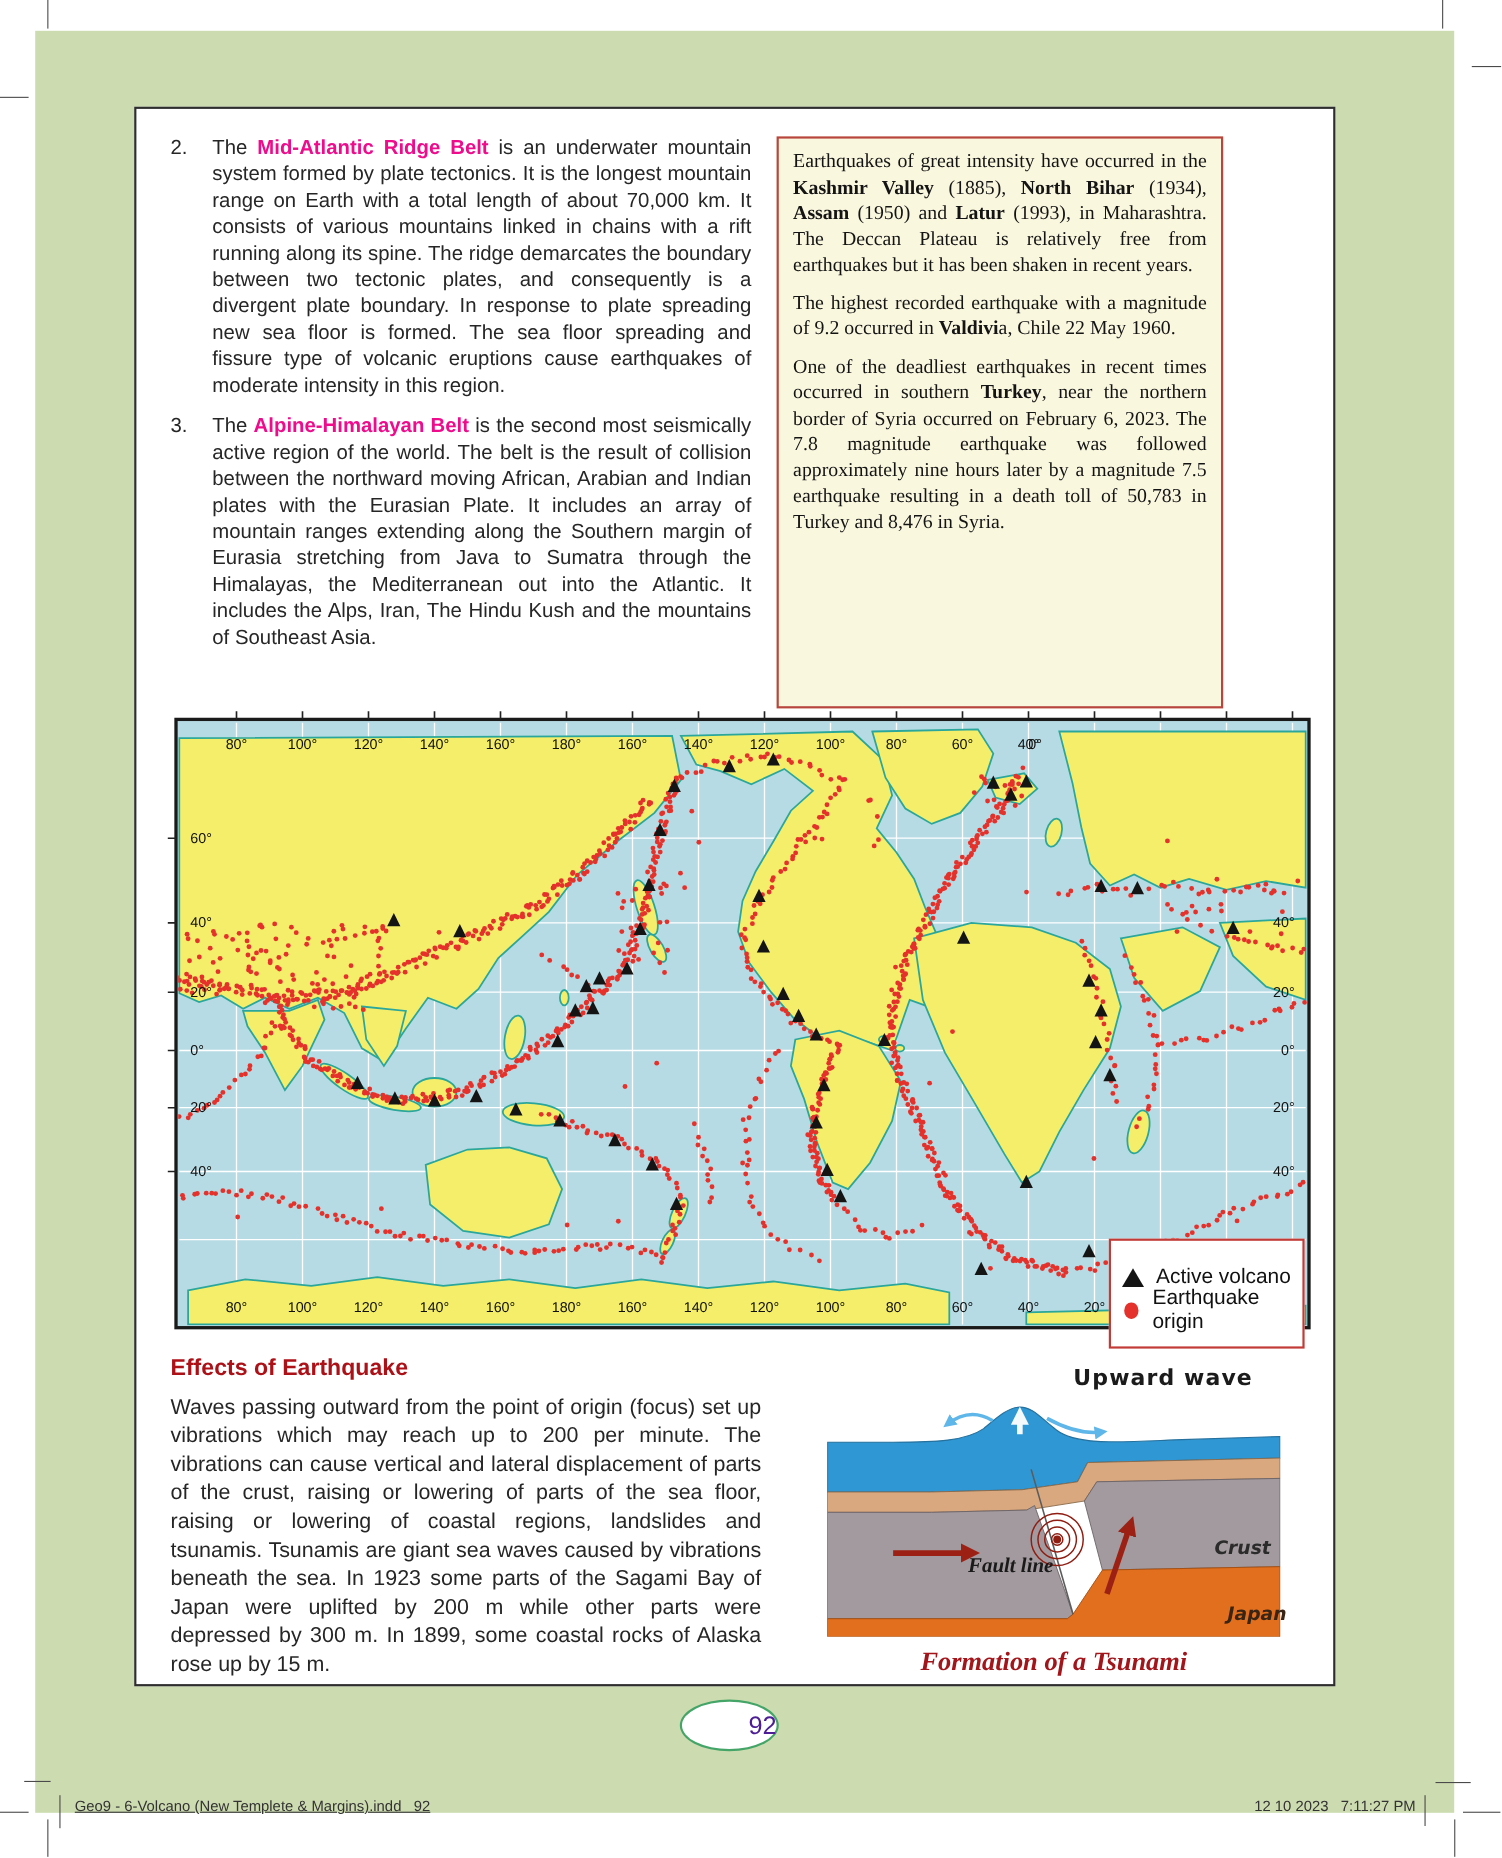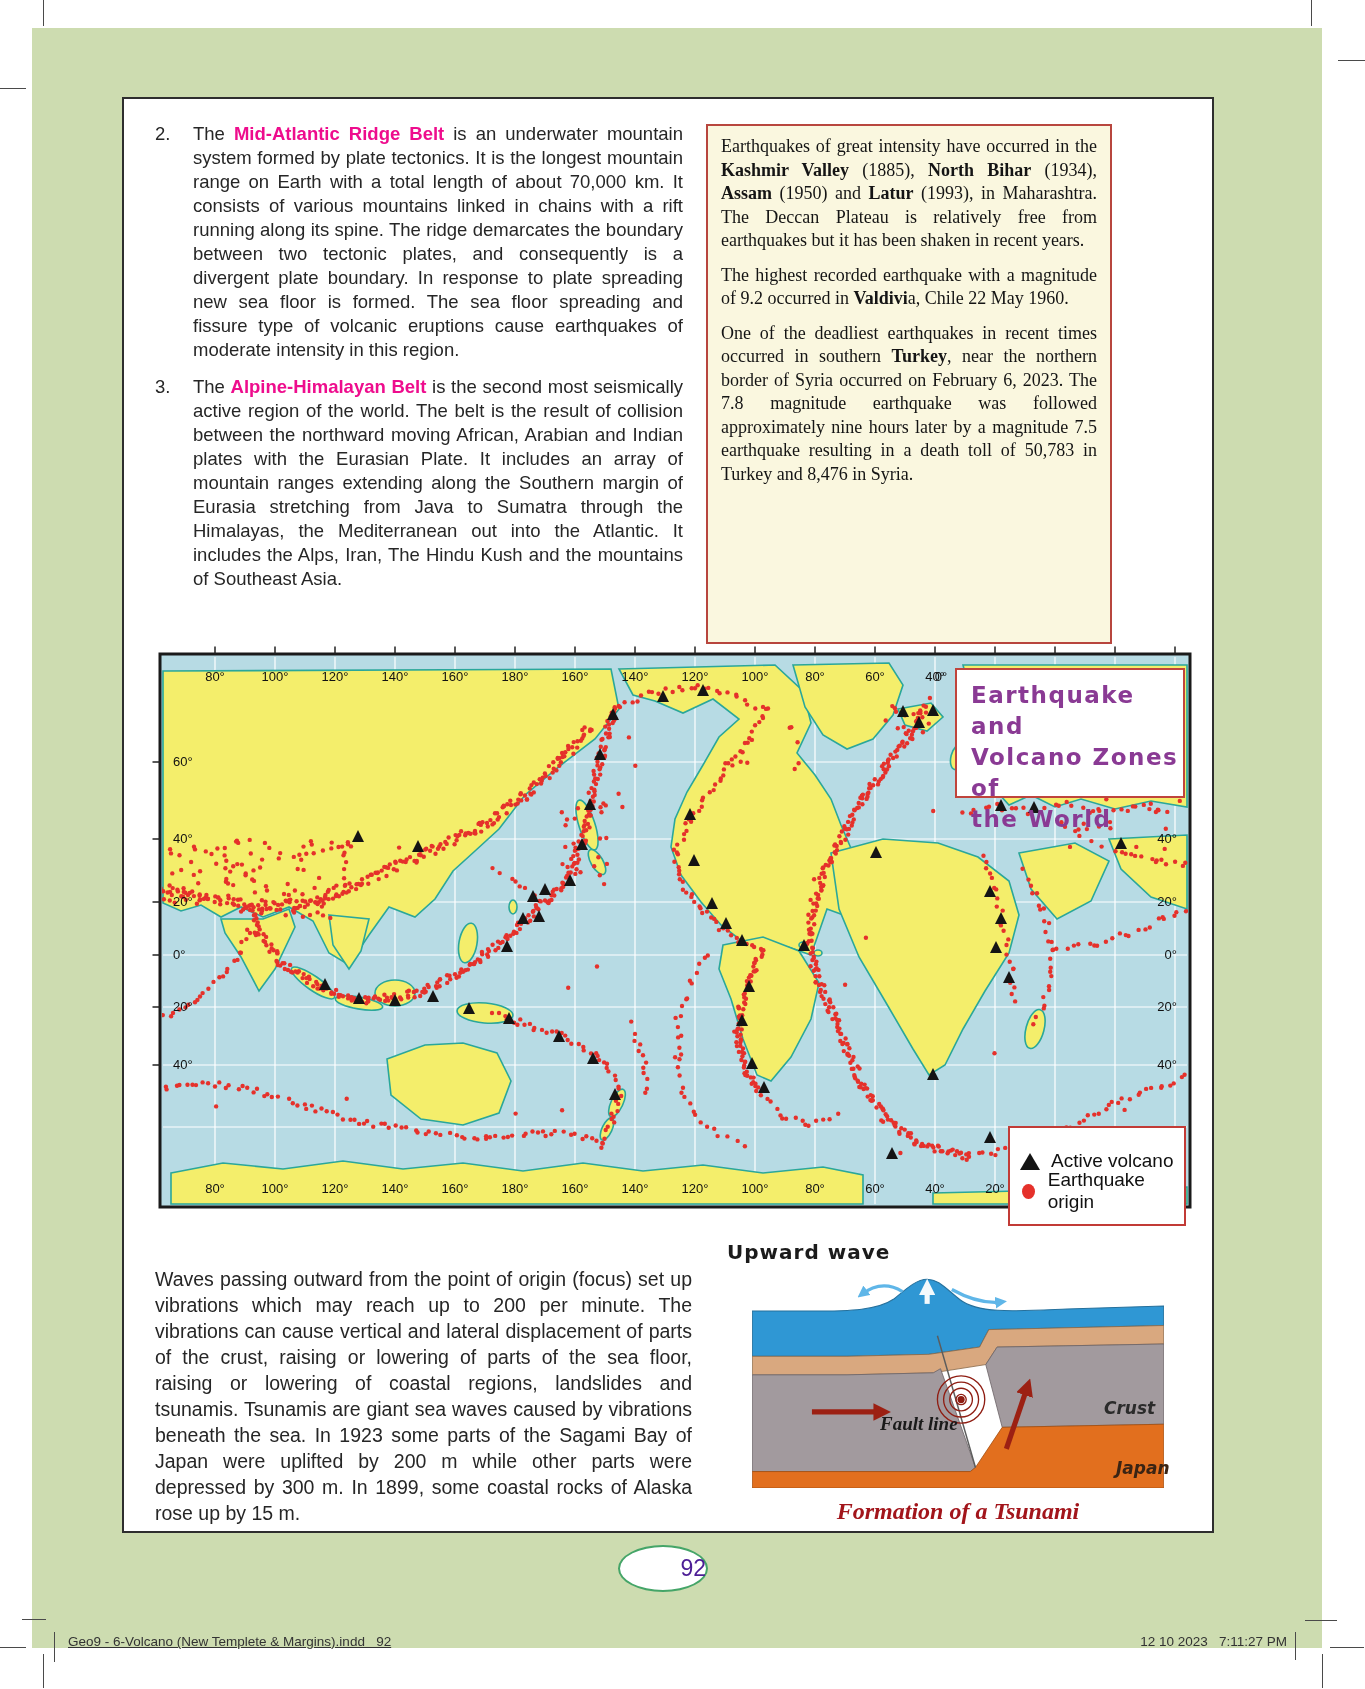--- a/index.html
+++ b/index.html
@@ -39,21 +39,21 @@
             border-bottom:17px solid #141414;}
   .dot-icon{width:15px;height:15px;border-radius:50%;background:#e5312b;margin:0 2px;}
 
   
   .effects-heading{position:absolute;left:155px;top:1232px;width:540px;
                    font-size:21px;font-weight:bold;color:#ad1118;}
   .effects-para{position:absolute;left:155px;top:1266px;width:537px;
                 font-size:19.5px;line-height:26px;color:#262626;text-align:justify;}
 
   
-  .upward-label{position:absolute;left:727px;top:1240px;width:412px;text-align:left;
+  .upward-label{position:absolute;left:727px;top:1240px;width:412px;text-align:right;
                 font-family:"DejaVu Sans",sans-serif;font-weight:bold;font-size:20px;
                 letter-spacing:1px;color:#1b1b1b;}
   .tsunami-fig{position:absolute;left:752px;top:1272px;width:359px;height:216px;background:#fff;}
   .fault-label{position:absolute;left:128px;top:141px;font-family:"Liberation Serif",serif;
                font-weight:bold;font-style:italic;font-size:19px;color:#1a1a1a;}
   .crust-label{position:absolute;left:352px;top:126px;font-family:"DejaVu Sans",sans-serif;
                font-style:italic;font-weight:bold;font-size:17px;color:#2b2b2b;}
   .mantle-label{position:absolute;left:364px;top:186px;font-family:"DejaVu Sans",sans-serif;
                 font-style:italic;font-weight:bold;font-size:17px;color:#3a2414;}
   .ts-caption{position:absolute;left:752px;top:1498px;width:412px;text-align:center;
@@ -1783,37 +1783,33 @@
             <text x="10" y="354">20°</text>
             <text x="10" y="412">40°</text>
             <text x="1014" y="186" text-anchor="end">40°</text>
             <text x="1014" y="249" text-anchor="end">20°</text>
             <text x="1014" y="302" text-anchor="end">0°</text>
             <text x="1014" y="354" text-anchor="end">20°</text>
             <text x="1014" y="412" text-anchor="end">40°</text>
           </g>
         </g>
       </svg>
-    <div class="map-title-box">
-      <div class="map-title-line">Earthquake and</div>
-      <div class="map-title-line">Volcano Zones of</div>
-      <div class="map-title-line">the World</div>
-    </div>
     <div class="map-legend">
       <div class="legend-row">
         <span class="tri-icon"></span>
         <span>Active volcano</span>
       </div>
       <div class="legend-row">
         <span class="dot-icon"></span>
         <span>Earthquake origin</span>
       </div>
     </div>
   </div>
 
+  <div class="effects-heading">Effects of Earthquake</div>
   <div class="effects-para">Waves passing outward from the point of origin (focus) set up vibrations which may reach up to 200 per minute. The vibrations can cause vertical and lateral displacement of parts of the crust, raising or lowering of parts of the sea floor, raising or lowering of coastal regions, landslides and tsunamis. Tsunamis are giant sea waves caused by vibrations beneath the sea. In 1923 some parts of the Sagami Bay of Japan were uplifted by 200 m while other parts were depressed by 300 m. In 1899, some coastal rocks of Alaska rose up by 15 m.</div>
 
   <div class="upward-label">Upward wave</div>
   <div class="tsunami-fig">
     <svg width="412" height="216" viewBox="0 0 400 210">
       <defs>
         <marker id="ah-red" viewBox="0 0 10 10" refX="6" refY="5" markerWidth="3.4" markerHeight="3.4" orient="auto-start-reverse">
           <path d="M0,0 L10,5 L0,10 z" fill="#9c2013"></path>
         </marker>
         <marker id="ah-white" viewBox="0 0 10 10" refX="6" refY="5" markerWidth="3.2" markerHeight="3.2" orient="auto-start-reverse">

